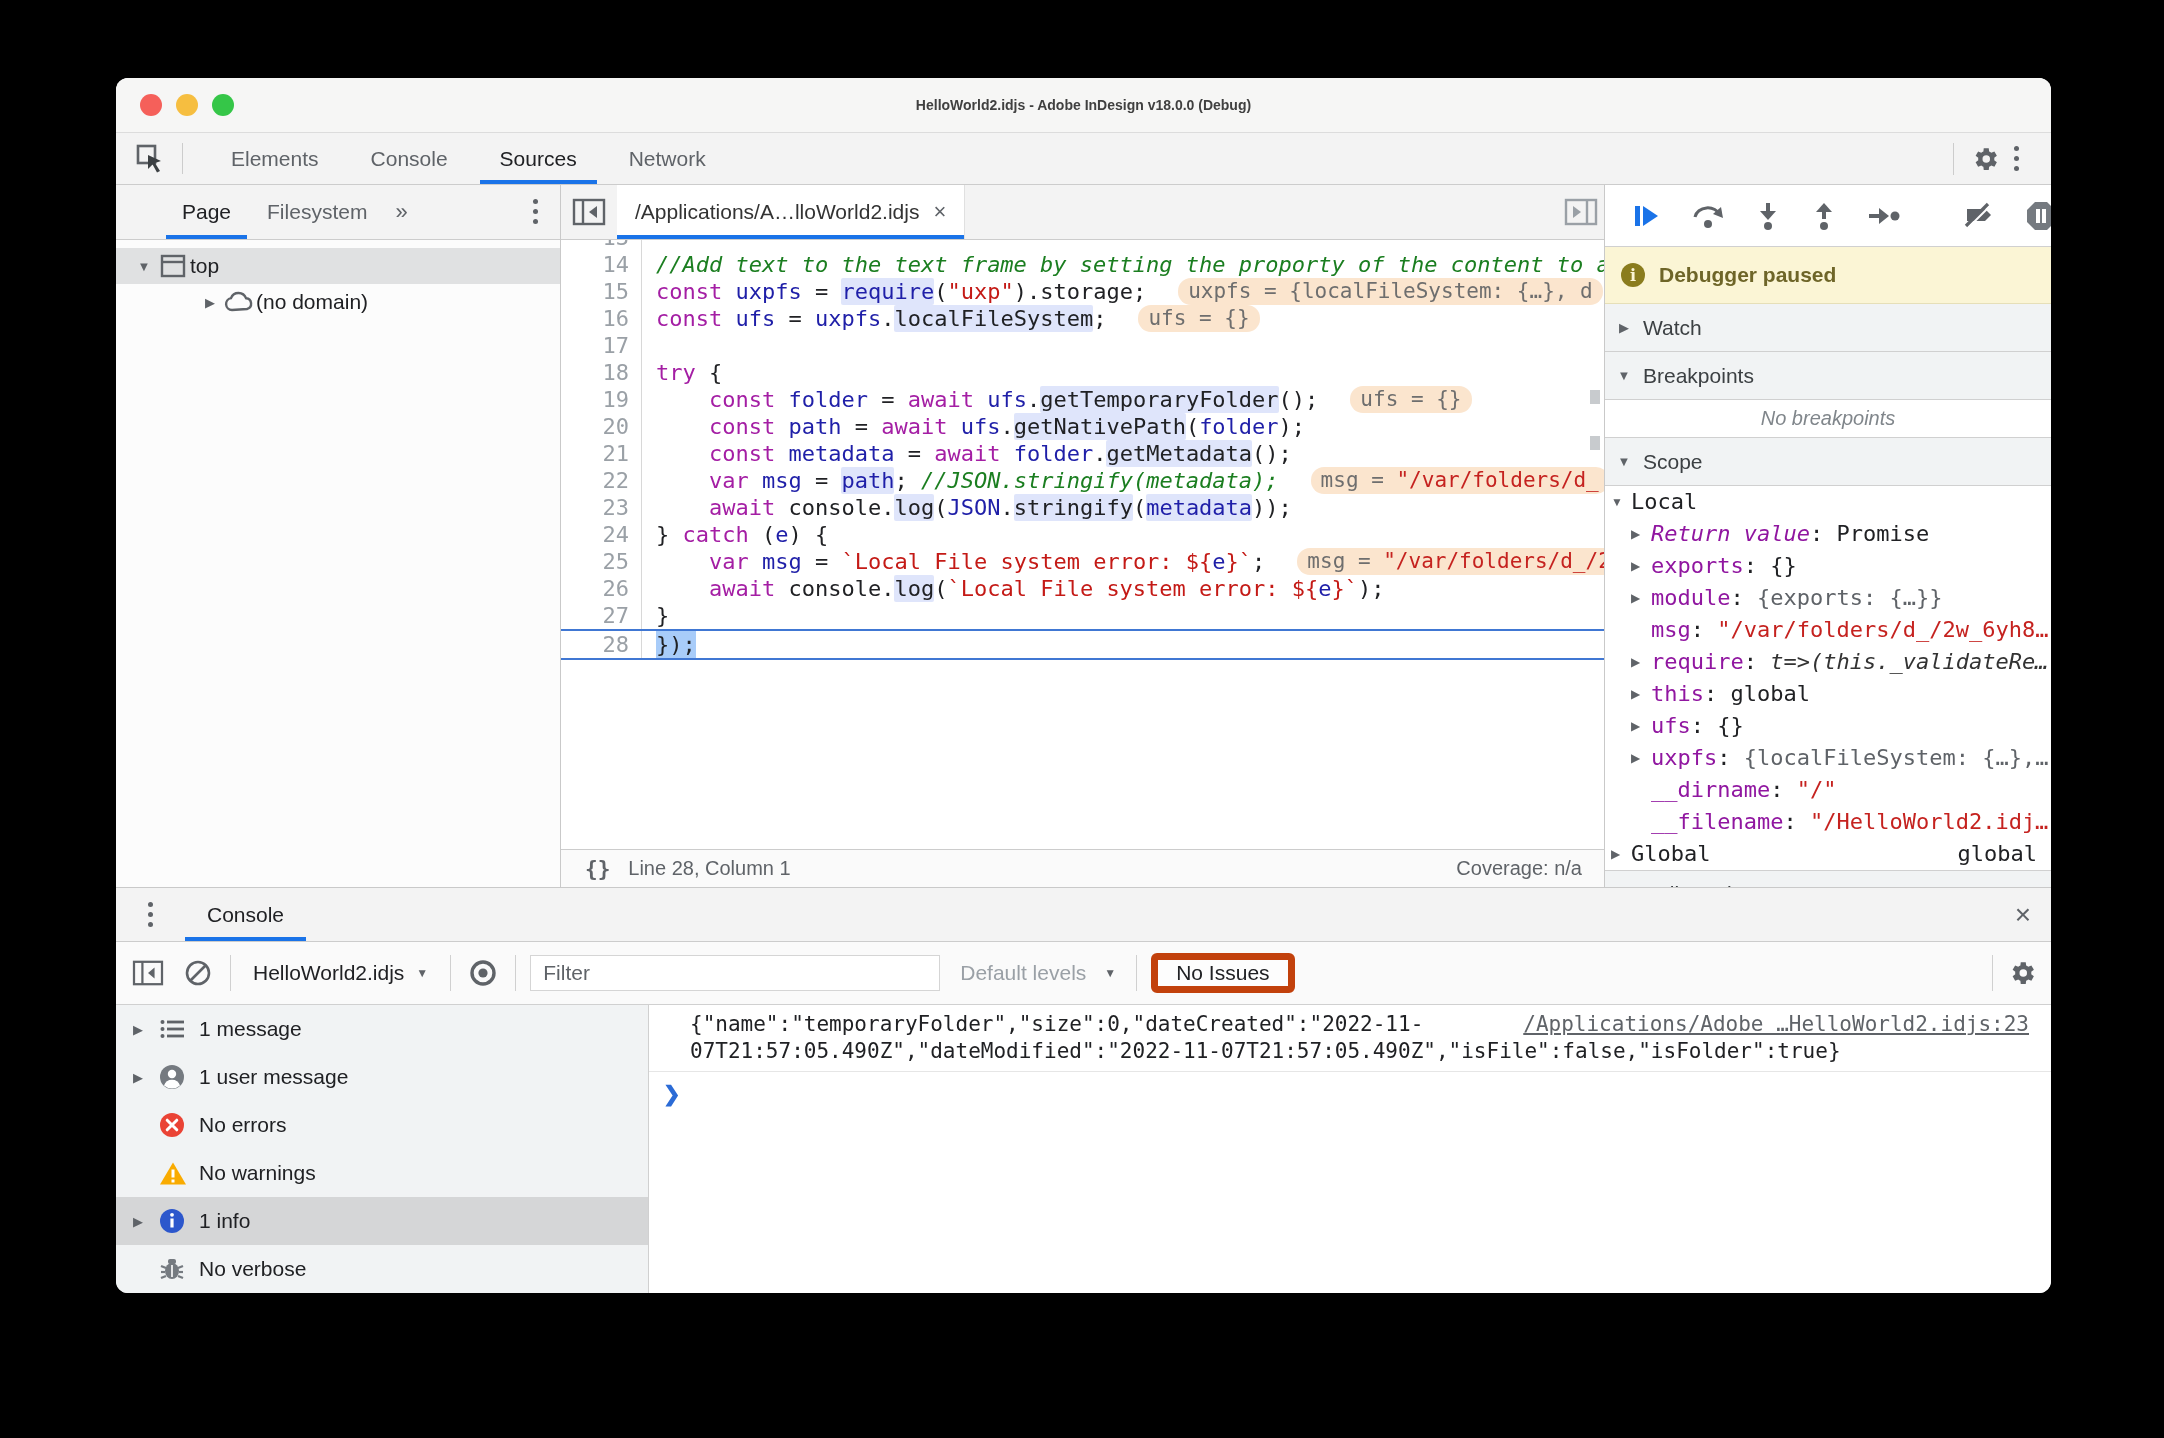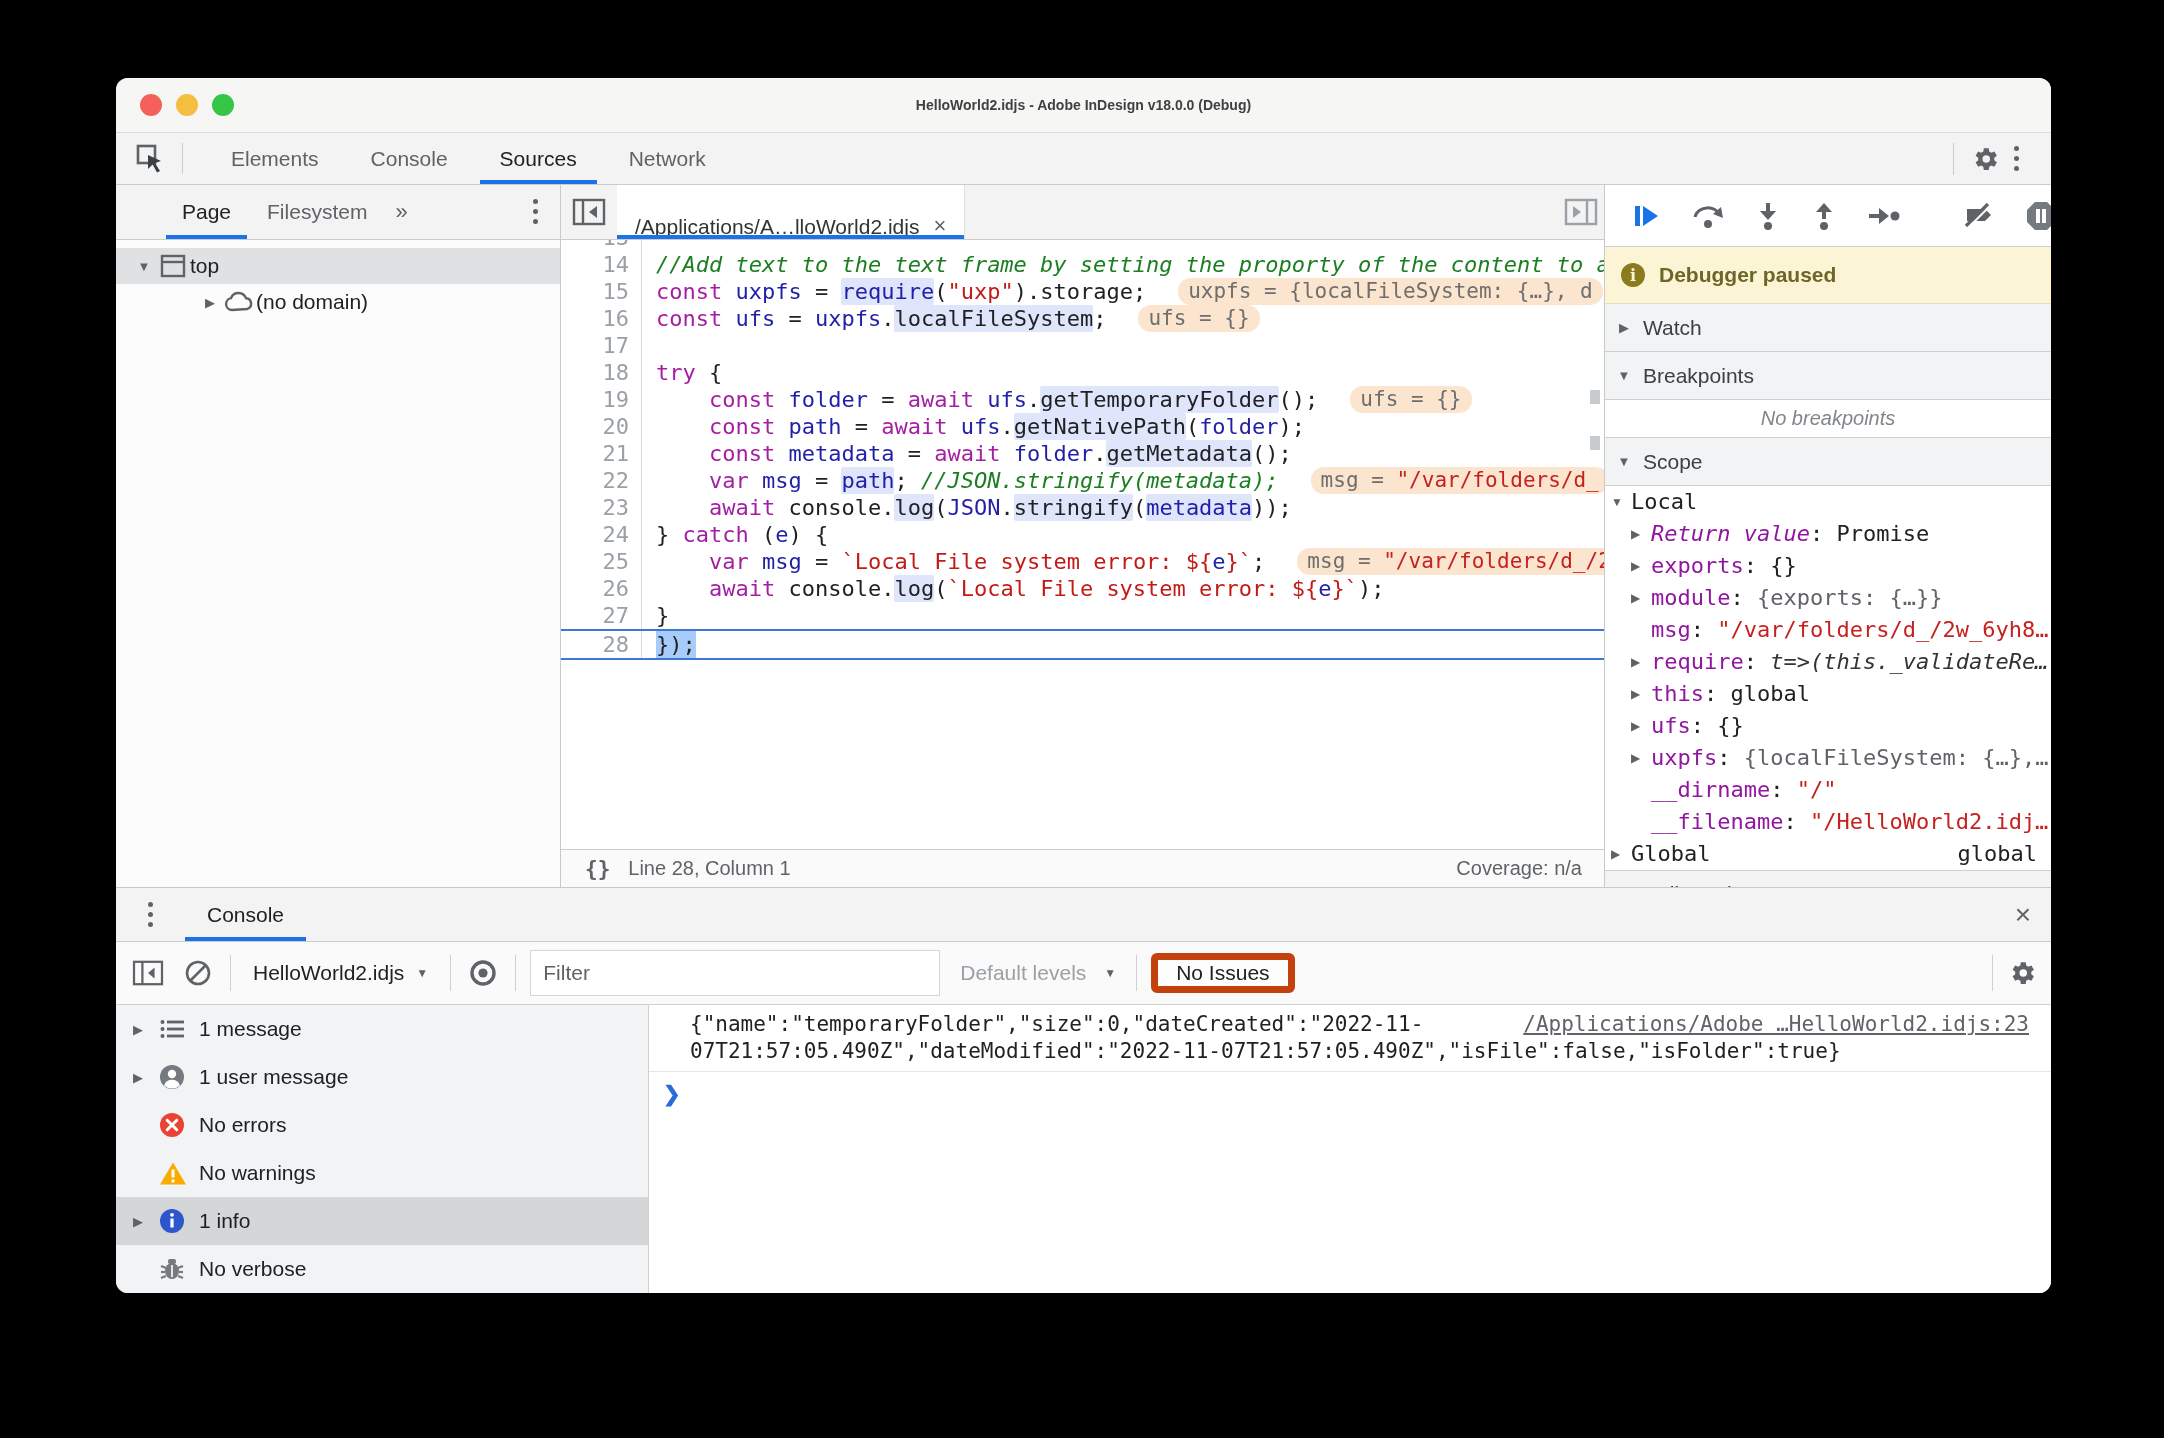--- a/index.html
+++ b/index.html
@@ -46,21 +46,21 @@
   .tree-row { height:36px; display:flex; align-items:center; font-size:21px; color:#202124; }
   .tree-row.selected { background:#e0e1e2; }
   .tw { display:inline-block; text-align:center; color:#5f6368; }
   .tree-arrow { font-size:13px; width:24px; }
   .tree-icon { width:34px; display:inline-flex; justify-content:center; }
 
   
   .sources-pane { flex:1 1 auto; display:flex; flex-direction:column; min-width:0; background:#fff; }
   .tabstrip { height:55px; flex:0 0 55px; background:#f3f3f3; border-bottom:1px solid #ccc; display:flex; align-items:stretch; position:relative; }
   .strip-icon { width:56px; display:flex; align-items:center; justify-content:center; }
-  .src-tab { display:flex; align-items:flex-end; gap:14px; background:#fff; padding:0 18px; font-size:21px;
+  .src-tab { display:flex; align-items:center; gap:14px; background:#fff; padding:0 18px; font-size:21px;
              color:#333; position:relative; border-right:1px solid #e0e0e0; }
   .src-tab::after { content:""; position:absolute; left:0; right:0; bottom:0; height:4px; background:#1a73e8; }
   .tab-close { color:#5f6368; font-size:22px; }
   .strip-right { position:absolute; right:6px; top:0; bottom:0; display:flex; align-items:center; }
 
   .code-area { flex:1 1 auto; overflow:hidden; position:relative; font-family:"DejaVu Sans Mono",monospace; font-size:22px; }
   .code-scroll { margin-top:-16px; }
   .code-row { display:flex; height:27px; line-height:27px; white-space:pre; position:relative; }
   .gutter { width:81px; flex:0 0 81px; text-align:right; padding-right:12px; color:#9aa0a6; border-right:1px solid #d8d8d8; }
   .code-text { padding-left:14px; display:flex; align-items:center; white-space:pre; }
@@ -109,21 +109,21 @@
   .con-tab { display:flex; align-items:center; padding:0 22px; margin-left:18px; font-size:21px; color:#202124; position:relative; }
   .con-tab::after { content:""; position:absolute; left:0; right:0; bottom:0; height:4px; background:#1a73e8; }
   .con-close { position:absolute; right:20px; top:0; bottom:0; display:flex; align-items:center; font-size:28px; color:#5f6368; }
 
   .con-toolbar { height:63px; flex:0 0 63px; background:#fafafa; border-bottom:1px solid #d0d0d0;
                  display:flex; align-items:center; padding:0 14px; gap:14px; }
   .ct-icon { display:flex; align-items:center; justify-content:center; width:36px; }
   .ct-div { width:1px; height:36px; background:#d0d0d0; }
   .ct-context { font-size:21px; color:#202124; display:flex; align-items:center; gap:12px; padding:0 8px; }
   .dd-arrow { font-size:12px; color:#5f6368; }
-  .filter-box { width:410px; height:46px; background:#fff; border:1px solid #d5d5d5; font-size:21px;
+  .filter-box { width:410px; height:36px; background:#fff; border:1px solid #d5d5d5; font-size:21px;
                 color:#5f6368; padding:0 12px; font-family:"Liberation Sans",sans-serif; }
   .filter-box::placeholder { color:#5f6368; opacity:1; }
   .levels { font-size:21px; color:#9aa0a6; display:flex; align-items:center; gap:18px; padding:0 6px; }
   .no-issues { height:40px; border:7px solid #c2410c; border-radius:6px; background:#fdfdfd; font-size:21px;
                color:#202124; padding:0 18px; display:flex; align-items:center; }
   .ct-right { margin-left:auto; display:flex; align-items:center; gap:14px; }
 
   .con-body { flex:1 1 auto; display:flex; min-height:0; }
   .con-sidebar { width:533px; flex:0 0 533px; background:#f1f3f4; border-right:1px solid #d0d0d0; }
   .cs-row { height:48px; display:flex; align-items:center; font-size:21px; color:#202124; padding-left:17px; }

